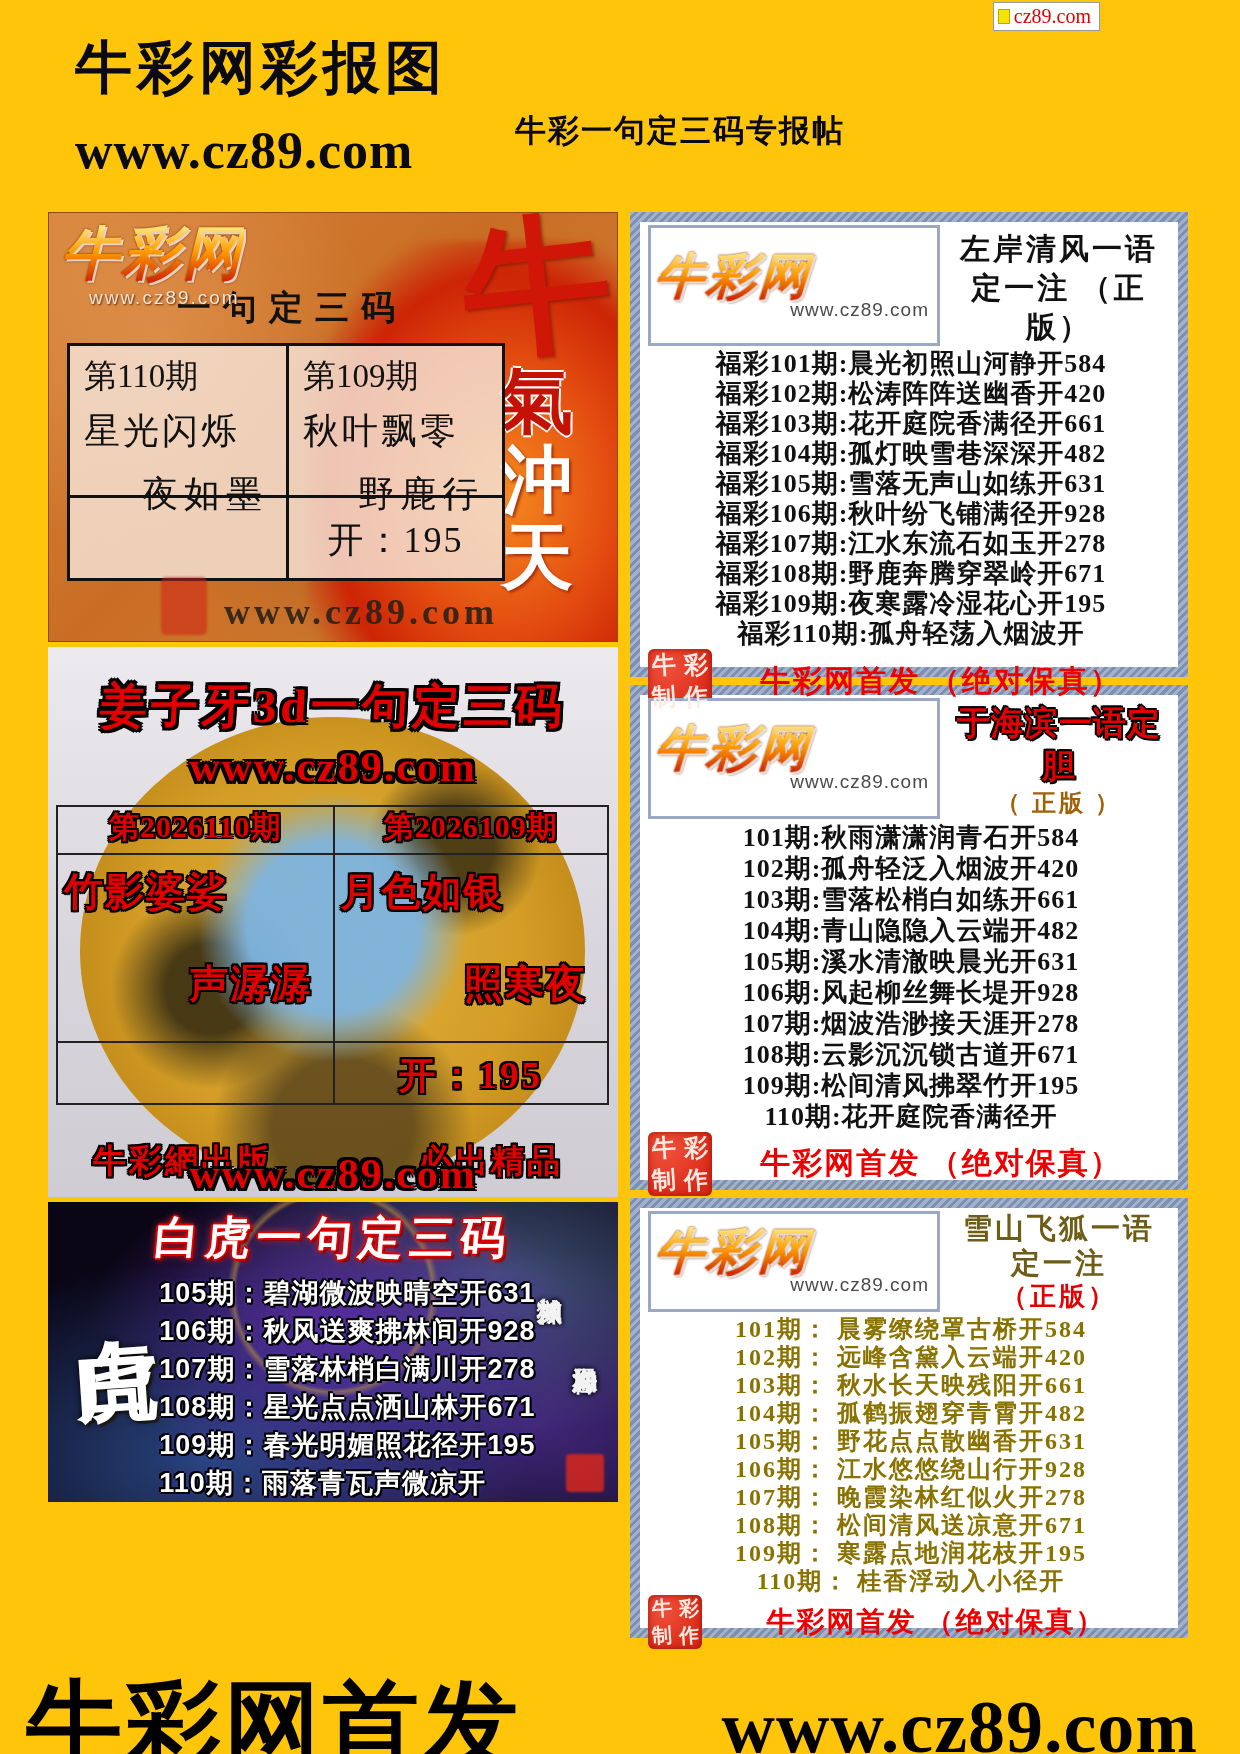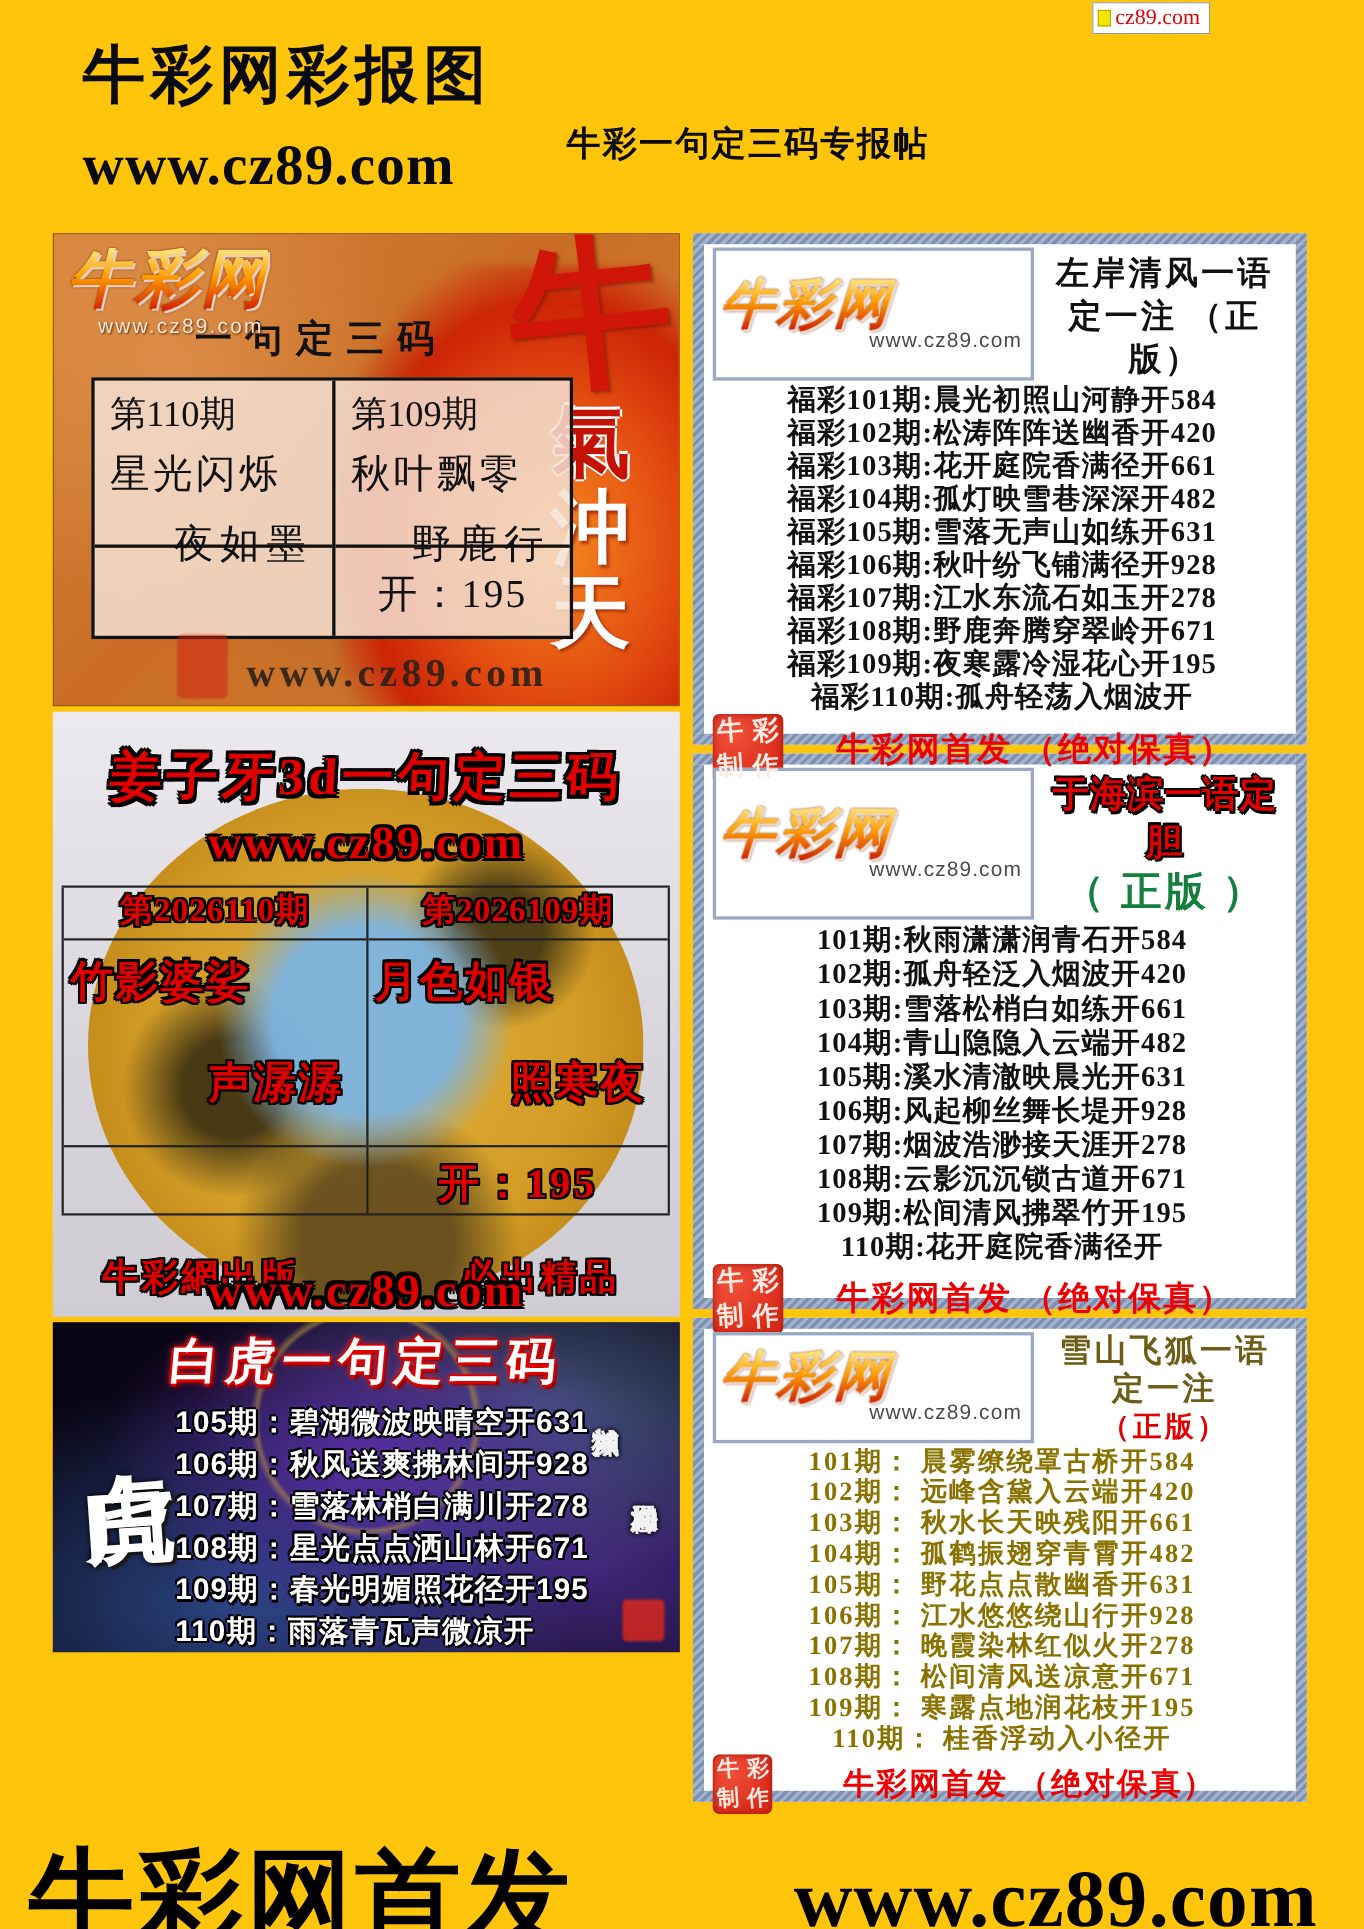--- a/index.html
+++ b/index.html
@@ -41,21 +41,21 @@
   .logo-text { font-weight:bold; font-style:italic; letter-spacing:3px; line-height:1;
     color:#ef7d00;
     background:linear-gradient(180deg,#ffe27a 5%,#ff9d00 45%,#d42800 95%);
     -webkit-background-clip:text; background-clip:text; -webkit-text-fill-color:transparent;
     filter:drop-shadow(2px 2px 0 rgba(255,255,255,.75)) drop-shadow(0 0 1px #7a2a00); }
   .ox-logo .logo-text { font-size:58px; }
   .ox-logo .logo-url { font-size:19px; color:#f2e6da; letter-spacing:2px; margin:4px 0 0 28px;
     font-family:"Liberation Sans",sans-serif; text-shadow:1px 1px 2px #5a2a08; }
   .ox-title { position:absolute; left:78px; top:72px; width:330px; text-align:center; z-index:2;
     font-size:34px; font-weight:bold; color:#111; letter-spacing:12px; }
-  .ox-table { position:absolute; left:34px; top:130px; width:438px; z-index:2; display:flex;
+  .ox-table { position:absolute; left:18px; top:130px; width:438px; z-index:2; display:flex;
     border:3px solid #111; background:rgba(244,225,210,.85); }
   .ox-col { width:50%; }
   .ox-col + .ox-col { border-left:3px solid #111; }
   .ox-cell-top { height:152px; border-bottom:3px solid #111; padding:8px 12px 0 14px; }
   .ox-issue { font-size:33px; color:#111; }
   .ox-line1 { font-size:36px; color:#111; margin-top:8px; letter-spacing:3px; }
   .ox-line2 { font-size:36px; color:#111; text-align:right; margin-top:14px; letter-spacing:6px; padding-right:6px; }
   .ox-cell-bot { height:80px; font-size:36px; color:#111; text-align:center; padding-top:18px; letter-spacing:2px; }
   .ox-watermark { position:absolute; left:175px; top:378px; z-index:2; font-size:36px; color:#2b2118;
     letter-spacing:4px; font-weight:600; opacity:.9; }
@@ -74,21 +74,21 @@
   .pr-head { display:flex; align-items:stretch; gap:8px; }
   .logo-box { width:292px; border:3px solid #9aa8c4; background:#fff; padding:2px 8px 1px 4px;
     display:flex; flex-direction:column; justify-content:center; flex:none; }
   .logo-box .logo-text { font-size:49px; transform:skewX(-4deg); }
   .logo-box .logo-url { font-size:19px; color:#4a4a4a; letter-spacing:1px; text-align:right;
     font-family:"Liberation Sans",sans-serif; margin-top:-2px; }
   .pr-title { flex:1; text-align:center; font-weight:bold; color:#111; font-size:30px;
     line-height:1.3; padding-top:4px; letter-spacing:3px; }
   .pr-title.red1 .t1 { color:#e30000; font-size:33px; letter-spacing:1px;
     text-shadow:2px 0 0 #000,-2px 0 0 #000,0 2px 0 #000,0 -2px 0 #000,2px 2px 0 #000,-2px -2px 0 #000; }
-  .pr-title.red1 .t2 { color:#15803d; font-size:37px; }
+  .pr-title.red1 .t2 { color:#a16207; font-size:24px; }
   .pr-title.olive { color:#6e5d16; font-size:29px; line-height:1.2; padding-top:0; }
   .pr-title.olive .t3 { color:#e30000; font-size:26px; }
   .pr-list { margin-top:3px; padding-left:4px;text-align:center; }
   .pr-item { font-size:26px; font-weight:bold; color:#111; line-height:30px; letter-spacing:1px; white-space:nowrap; }
   .pr-list.gold .pr-item { color:#8a7200; font-size:24px; line-height:28px; letter-spacing:2px; }
   .panel-r2 .pr-item { line-height:31px; }
   .pr-foot { margin-top:auto; display:flex; align-items:center; }
   .seal { width:64px; height:64px; flex:none; border-radius:6px; color:#ffeae2;
     background:radial-gradient(circle at 30% 30%, #f0503a, #d92a18 75%);
     display:grid; grid-template-columns:1fr 1fr; place-items:center;

